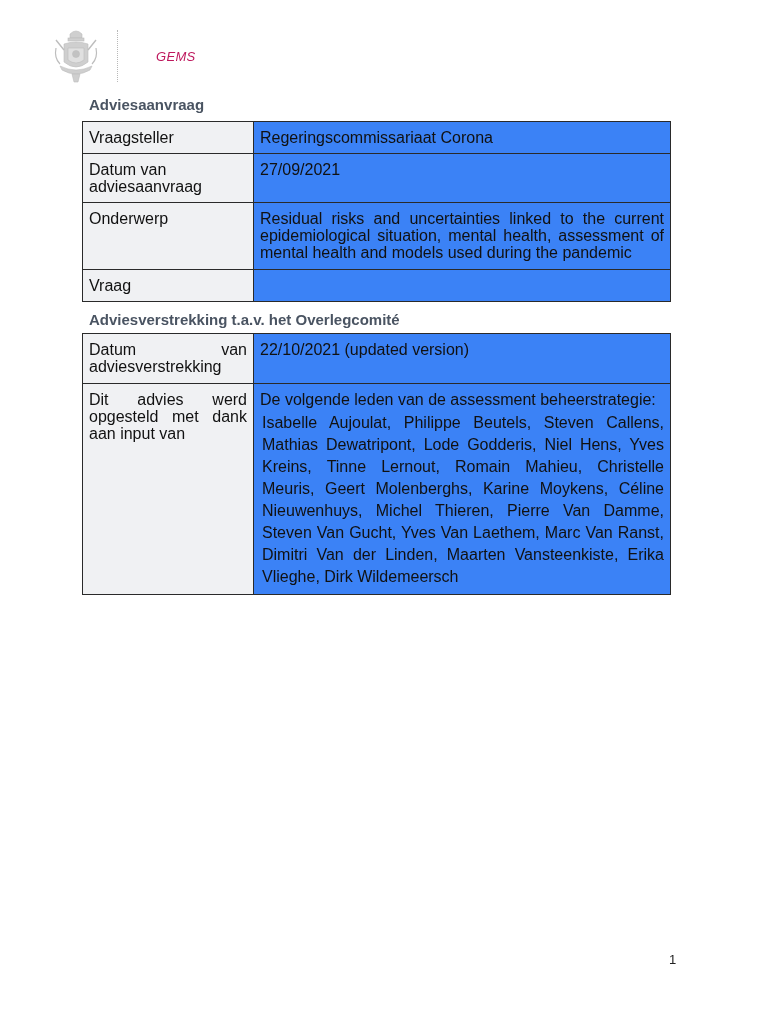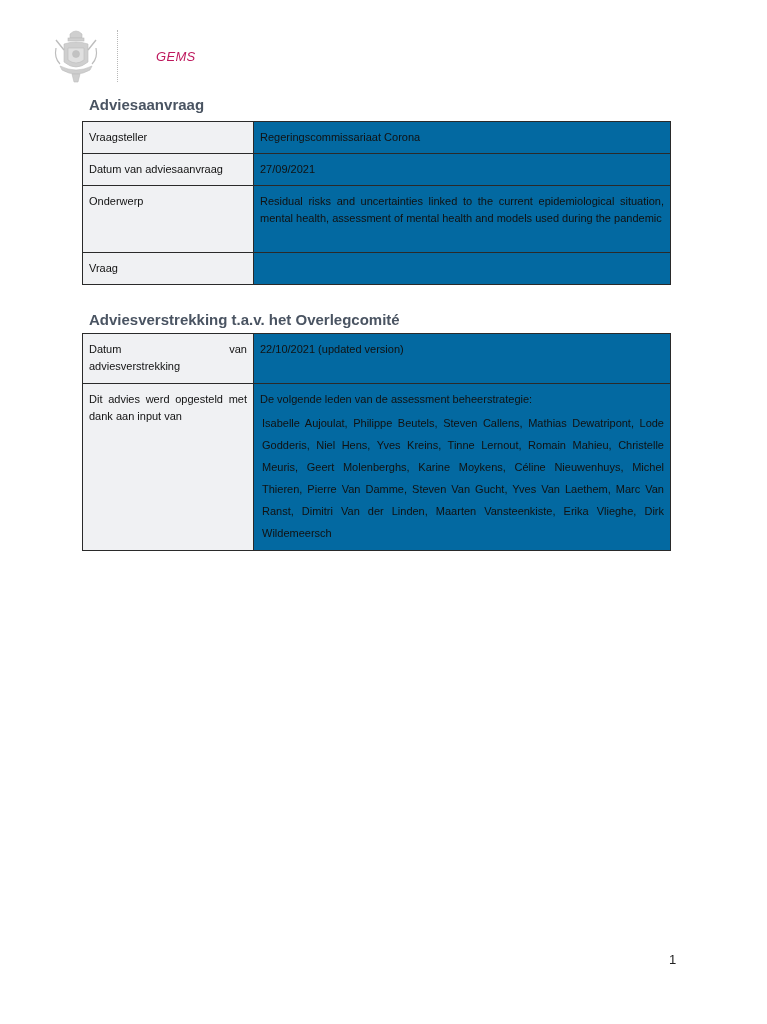--- a/index.html
+++ b/index.html
@@ -20,30 +20,30 @@
       font-style: italic; font-size: 13px; color: #be185d; letter-spacing: 0.3px; margin-left: 20px;
     }
     .section-heading {
       position: absolute; left: 89px; font-weight: bold; font-size: 15px;
       color: #4a5462;
     }
     #h1 { top: 96px; }
     #h2 { top: 311px; }
     table.doc {
       position: absolute; left: 82px; width: 589px;
-      border-collapse: collapse; font-size: 11px; line-height: 17px; padding-left: 11px;
+      border-collapse: collapse; font-size: 16px; line-height: 17px; padding-left: 11px;
     }
     table.doc td {
       border: 1.5px solid #2a2a2a; vertical-align: top;
       padding: 7px 6px 7px 6px;
     }
     table.doc td.label {
       width: 158px; background: #f0f1f3;
     }
-    table.doc td.value { background: #0369a1; text-align: justify; }
+    table.doc td.value { background: #3b82f6; text-align: justify; }
     #t1 { top: 121px; }
     #t1 tr.r1 td { height: 17px; }
     #t1 tr.r2 td { height: 17px; }
     #t1 tr.r3 td { height: 52px; }
     #t1 tr.r4 td { height: 17px; }
     #t2 { top: 333px; }
     .justify-label { text-align: justify; text-align-last: auto; }
     .datum-row { display: flex; justify-content: space-between; text-align: center; }
     .members { margin-top: 4px; padding-left: 2px; text-align: justify; line-height: 22px; }
     .page-number {

